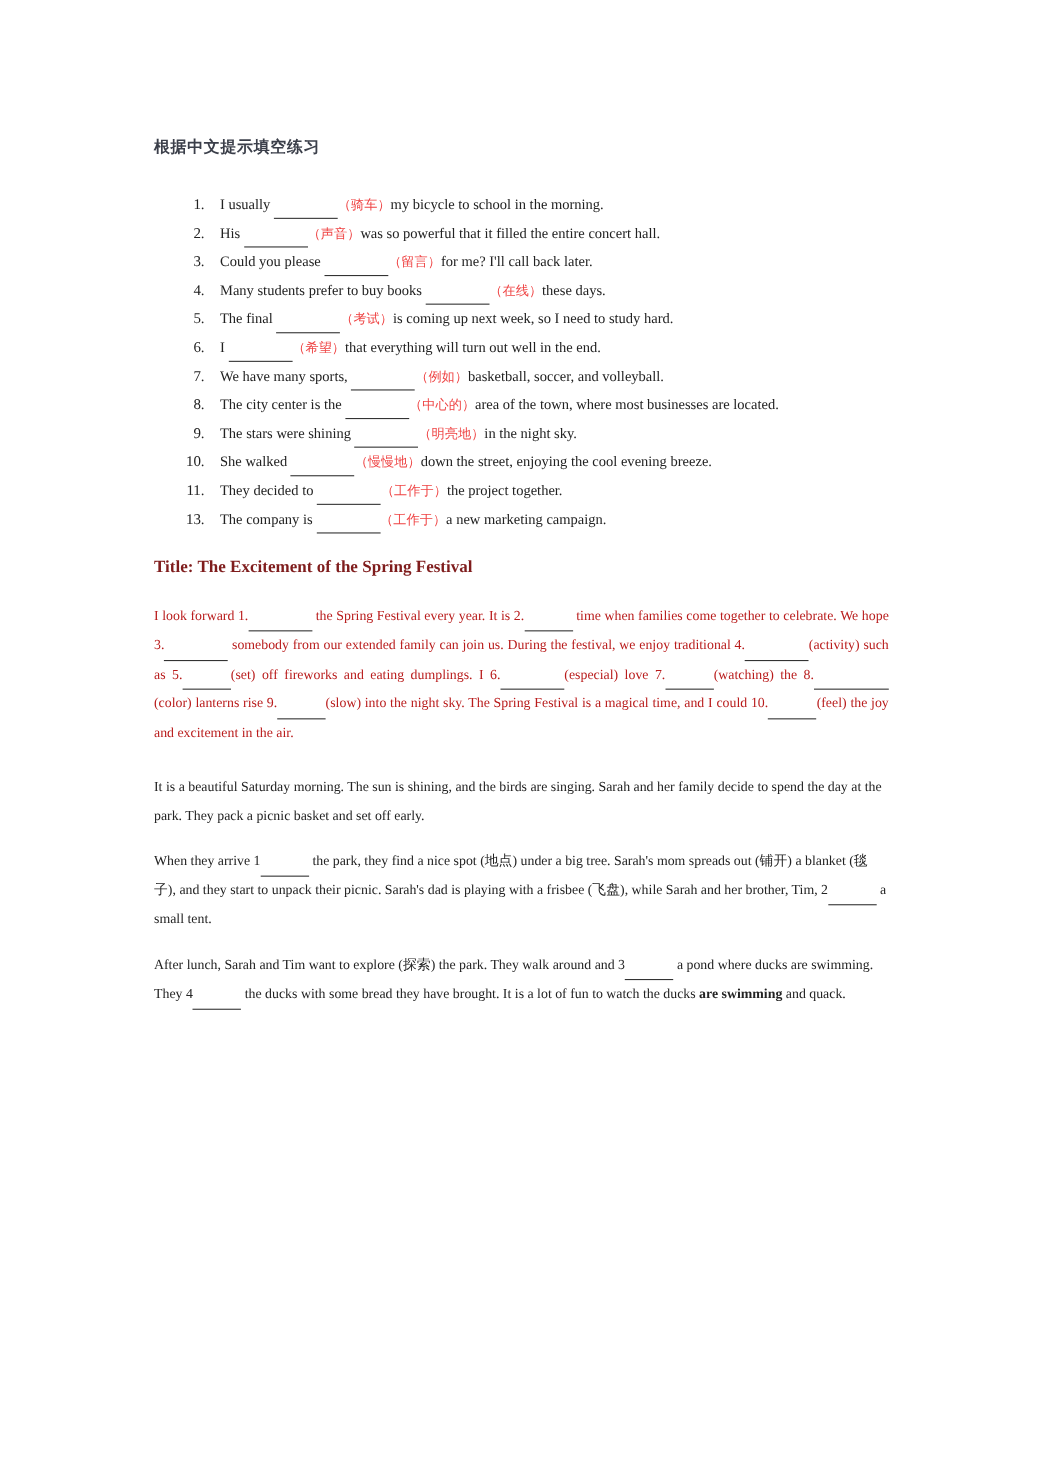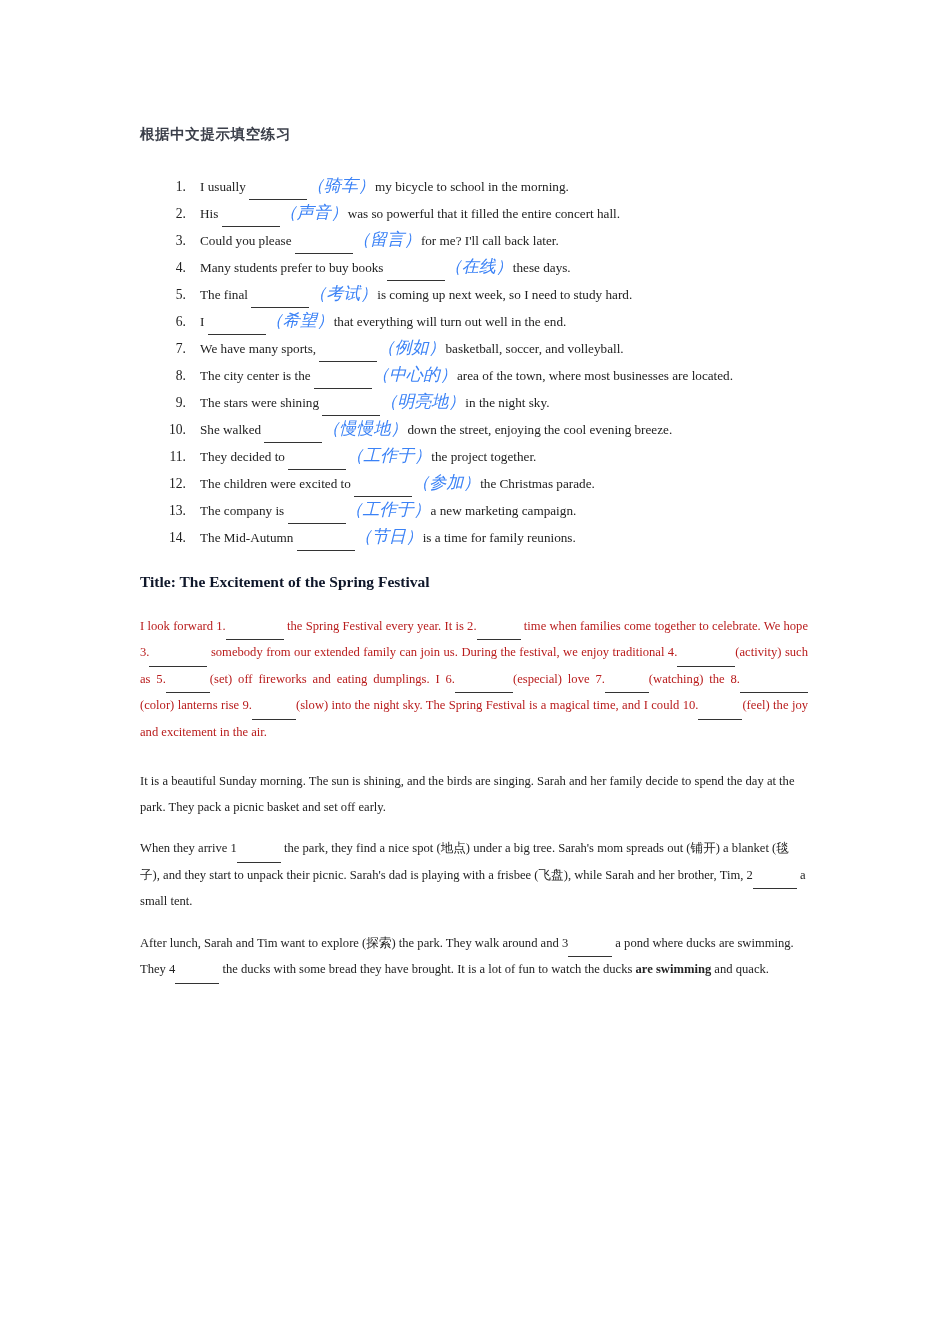--- a/index.html
+++ b/index.html
@@ -31,21 +31,21 @@
     color: #3b3f4a;
     letter-spacing: 0.6px;
     margin: 0;
     line-height: 1.2;
   }
 
   .title-en {
     font-family: "Liberation Serif", "DejaVu Serif", serif;
     font-weight: bold;
     font-size: 15.5px;
-    color: #0f172a;
+    color: #7f1d1d;
     margin: 0;
     line-height: 1.2;
   }
 
   .subtitle-en {
     font-family: "Liberation Serif", "DejaVu Serif", serif;
     font-weight: bold;
     font-size: 12px;
     color: #232733;
     margin: 0;
@@ -81,23 +81,22 @@
     display: inline-block;
     border-bottom: 1px solid #333333;
     vertical-align: baseline;
   }
   .b-sm { width: 44px; }
   .b-md { width: 58px; }
   .b-lg { width: 68px; }
 
   .cn-gloss {
     font-family: "Liberation Serif", "DejaVu Serif", serif;
-    font-size: 17px;
-    color: #3b82f6;
-    font-style: italic;
+    font-size: 12px;
+    color: #ef4444;
   }
 
   
   .para-justify {
     text-align: justify;
     text-justify: inter-word;
     font-size: 12.6px;
     line-height: 25.5px;
     color: #b91c1c;
     margin: 0;
@@ -168,39 +167,31 @@
       </li>
       <li class="num-item">
         <span class="num-marker">10.</span>
         <span class="num-text">She walked <span class="blank b-md">&nbsp;</span><span class="cn-gloss">（慢慢地）</span>down the street, enjoying the cool evening breeze.</span>
       </li>
       <li class="num-item">
         <span class="num-marker">11.</span>
         <span class="num-text">They decided to <span class="blank b-md">&nbsp;</span><span class="cn-gloss">（工作于）</span>the project together.</span>
       </li>
       <li class="num-item">
-        <span class="num-marker">12.</span>
-        <span class="num-text">The children were excited to <span class="blank b-md">&nbsp;</span><span class="cn-gloss">（参加）</span>the Christmas parade.</span>
-      </li>
-      <li class="num-item">
         <span class="num-marker">13.</span>
         <span class="num-text">The company is <span class="blank b-md">&nbsp;</span><span class="cn-gloss">（工作于）</span>a new marketing campaign.</span>
-      </li>
-      <li class="num-item">
-        <span class="num-marker">14.</span>
-        <span class="num-text">The Mid-Autumn <span class="blank b-md">&nbsp;</span><span class="cn-gloss">（节日）</span>is a time for family reunions.</span>
       </li>
     </ol>
 
 
   <h3 class="title-en blk-gtitle">Title: The Excitement of the Spring Festival</h3>
 
   <p class="para-justify blk-gpara" id="grammar-para">I look forward 1.<span class="blank b-md">&nbsp;</span> the Spring Festival every year. It is 2.<span class="blank b-sm">&nbsp;</span> time when families come together to celebrate. We hope 3.<span class="blank b-md">&nbsp;</span> somebody from our extended family can join us. During the festival, we enjoy traditional 4.<span class="blank b-md">&nbsp;</span>(activity) such as 5.<span class="blank b-sm">&nbsp;</span>(set) off fireworks and eating dumplings. I 6.<span class="blank b-md">&nbsp;</span>(especial) love 7.<span class="blank b-sm">&nbsp;</span>(watching) the 8.<span class="blank b-lg">&nbsp;</span>(color) lanterns rise 9.<span class="blank b-sm">&nbsp;</span>(slow) into the night sky. The Spring Festival is a magical time, and I could 10.<span class="blank b-sm">&nbsp;</span>(feel) the joy and excitement in the air.</p>
 
 
 
   <div class="blk-cpara" id="cloze-paras">
-      <p class="para-left">It is a beautiful Sunday morning. The sun is shining, and the birds are singing. Sarah and her family decide to spend the day at the park. They pack a picnic basket and set off early.</p>
+      <p class="para-left">It is a beautiful Saturday morning. The sun is shining, and the birds are singing. Sarah and her family decide to spend the day at the park. They pack a picnic basket and set off early.</p>
       <p class="para-left">When they arrive 1<span class="blank b-sm">&nbsp;</span> the park, they find a nice spot (地点) under a big tree. Sarah's mom spreads out (铺开) a blanket (毯子), and they start to unpack their picnic. Sarah's dad is playing with a frisbee (飞盘), while Sarah and her brother, Tim, 2<span class="blank b-sm">&nbsp;</span> a small tent.</p>
       <p class="para-left">After lunch, Sarah and Tim want to explore (探索) the park. They walk around and 3<span class="blank b-sm">&nbsp;</span>  a pond where ducks are swimming. They 4<span class="blank b-sm">&nbsp;</span>  the ducks with some bread they have brought. It is a lot of fun to watch the ducks <b>are swimming</b> and quack.</p>
     </div>
 
 </div>
 
 </body></html>

